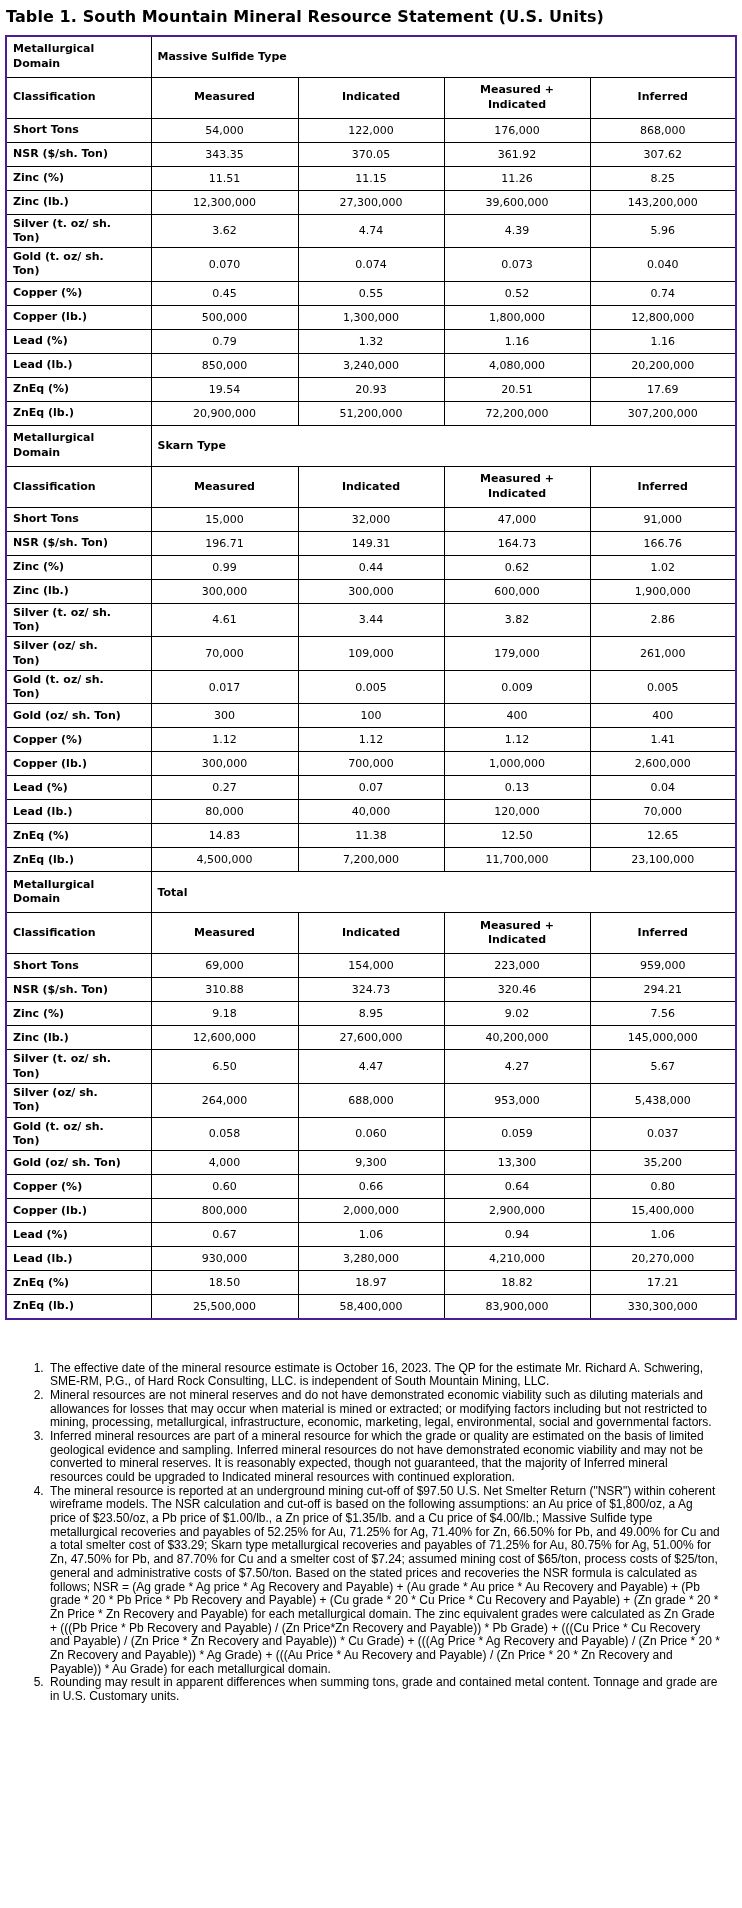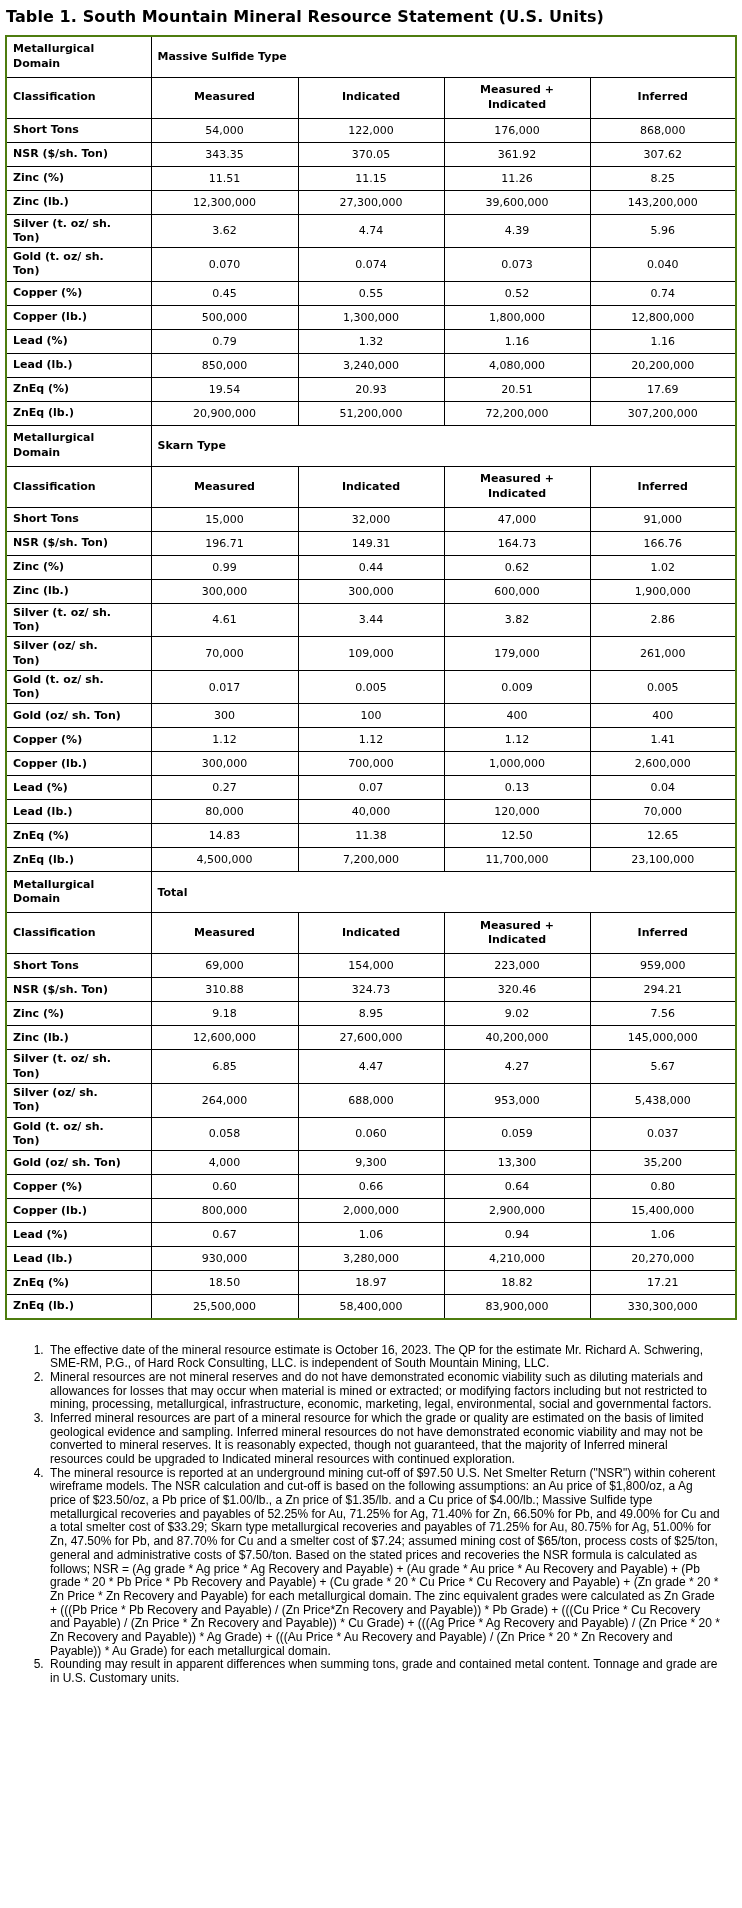--- a/index.html
+++ b/index.html
@@ -14,21 +14,21 @@
   .title {
     font-size: 16px;
     font-weight: bold;
     margin: 2px 0 9px 1px;
     letter-spacing: 0.1px;
   }
   table.resource {
     border-collapse: collapse;
     width: 730px;
     table-layout: fixed;
-    border: 2px solid #4d7c0f;
+    border: 2px solid #4c1d95;
     padding-left: 32px;
   }
   table.resource th, table.resource td {
     border: 1px solid #000;
     padding: 2px 6px;
     font-size: 11px;
     vertical-align: middle;
     overflow: hidden;
   }
   tr.data-row { height: 24px; }
@@ -46,21 +46,21 @@
   }
   th.colhead {
     text-align: center;
     font-weight: bold;
     white-space: pre-line;
     line-height: 1.3;
   }
   td.val { text-align: center; font-weight: normal; }
   td.val.mi { font-weight: normal; }
   ol.footnotes {
-    margin: 24px 0 0 0;
+    margin: 42px 0 0 0;
     padding: 0 16px 0 42px;
     font-family: "Liberation Sans", sans-serif;
     font-size: 12px;
     line-height: 1.14;
   }
   ol.footnotes li {
     margin: 0;
     padding-left: 3px;
   }
 </style>
@@ -329,21 +329,21 @@
         <tr class="data-row">
           <th class="rowlabel">Zinc (lb.)</th>
           <td class="val">12,600,000</td>
           <td class="val">27,600,000</td>
           <td class="val mi">40,200,000</td>
           <td class="val">145,000,000</td>
         </tr>
         <tr class="data-row">
           <th class="rowlabel">Silver (t. oz/ sh.
 Ton)</th>
-          <td class="val">6.85</td>
+          <td class="val">6.50</td>
           <td class="val">4.47</td>
           <td class="val mi">4.27</td>
           <td class="val">5.67</td>
         </tr>
         <tr class="data-row">
           <th class="rowlabel">Silver (oz/ sh.
 Ton)</th>
           <td class="val">264,000</td>
           <td class="val">688,000</td>
           <td class="val mi">953,000</td>

